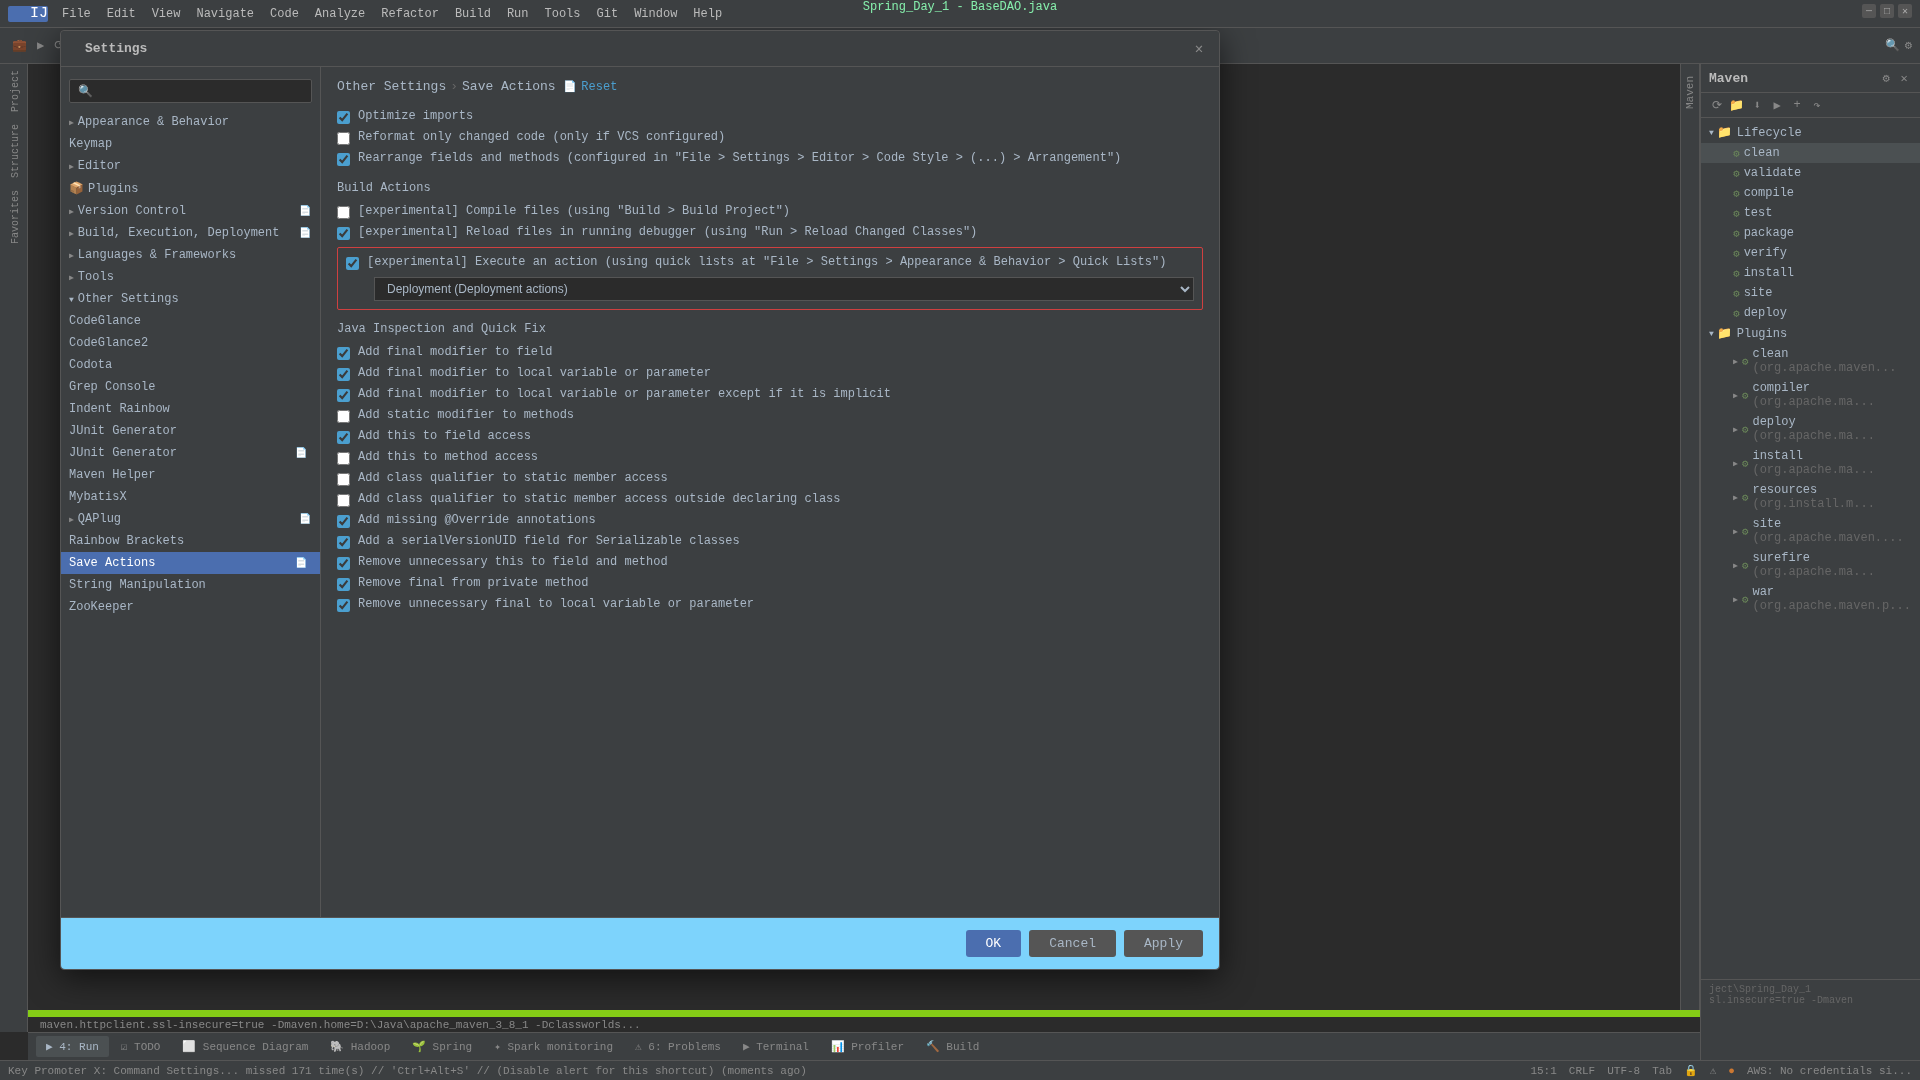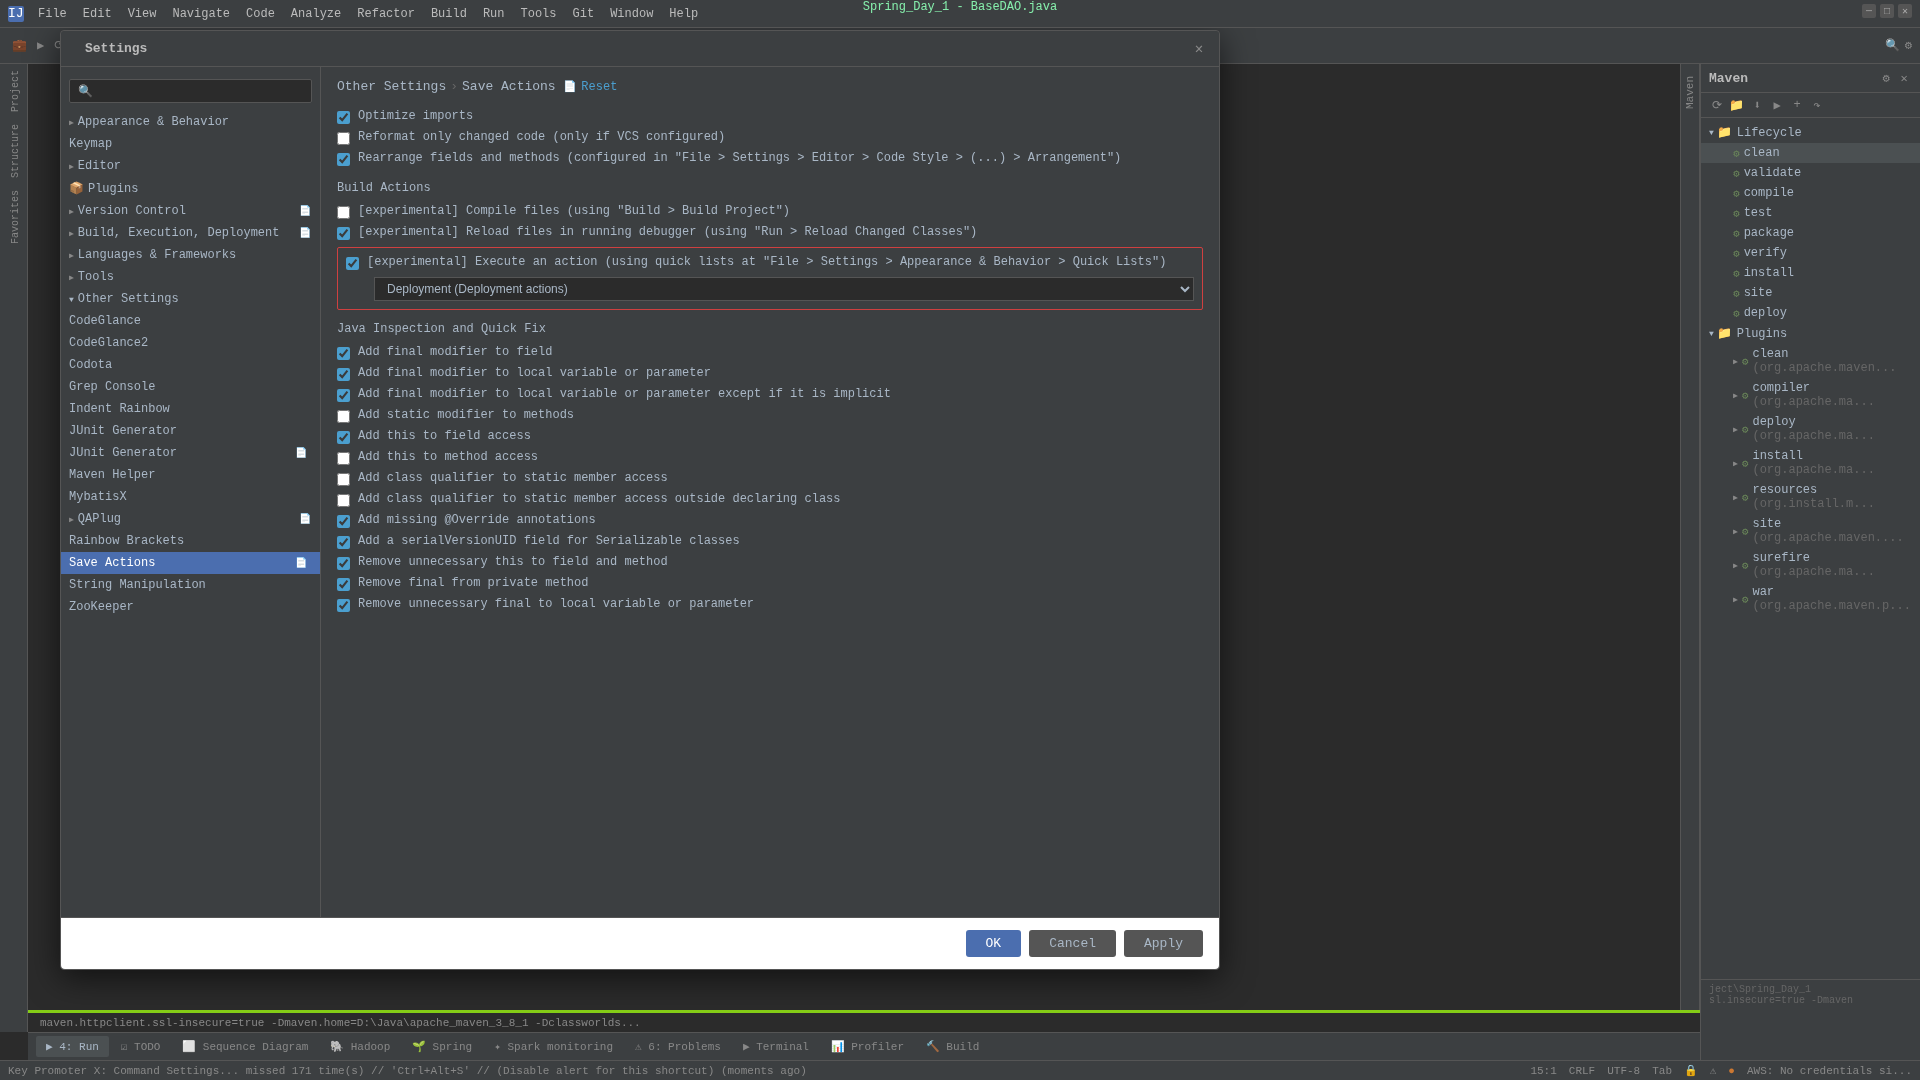--- a/index.html
+++ b/index.html
@@ -36,26 +36,26 @@
     }
     .menu-item {
       color: #bbbbbb;
       font-size: 12px;
       padding: 2px 6px;
       cursor: pointer;
     }
 
     
     .app-icon {
-      width: 16px; height: 16px;
+      width: 40px; height: 16px;
       background: #4b6eaf;
       border-radius: 2px;
       margin-right: 4px;
-      display: flex; align-items: center; justify-content: flex-start;
-      color: white; font-size: 13px;
+      display: flex; align-items: center; justify-content: flex-end;
+      color: white; font-size: 15px;
     }
 
     
     .title-center {
       position: absolute;
       top: 0; left: 50%; transform: translateX(-50%);
       height: 20px;
       display: flex; align-items: flex-start;
       color: #86efac;
       font-size: 12px;
@@ -256,21 +256,21 @@
       border: 1px solid #555;
       color: #a9b7c6;
       padding: 3px 8px;
       font-size: 12px;
       cursor: pointer;
     }
 
     
     .dialog-footer {
       height: 52px;
-      background: #ffffff;
+      background: #7dd3fc;
       border-top: 1px solid #555;
       display: flex;
       align-items: center;
       justify-content: flex-end;
       padding: 0 16px;
       gap: 8px;
       border-radius: 0 0 4px 4px;
     }
 
     .btn {
@@ -397,21 +397,21 @@
     .notif-bar {
       position: absolute;
       bottom: 48px; left: 28px; right: 220px;
       height: 22px;
       background: #2b2b2b;
       display: flex;
       align-items: center;
       padding: 0 12px;
       font-size: 11px;
       color: #888;
-      border-top: 3px solid #84cc16;
+      border-top: 7px solid #84cc16;
       overflow: hidden;
       white-space: nowrap;
     }
 
     
     ::-webkit-scrollbar { width: 8px; height: 8px; }
     ::-webkit-scrollbar-track { background: #3c3f41; }
     ::-webkit-scrollbar-thumb { background: #555; border-radius: 4px; }
 
     .right-panel-icons {

